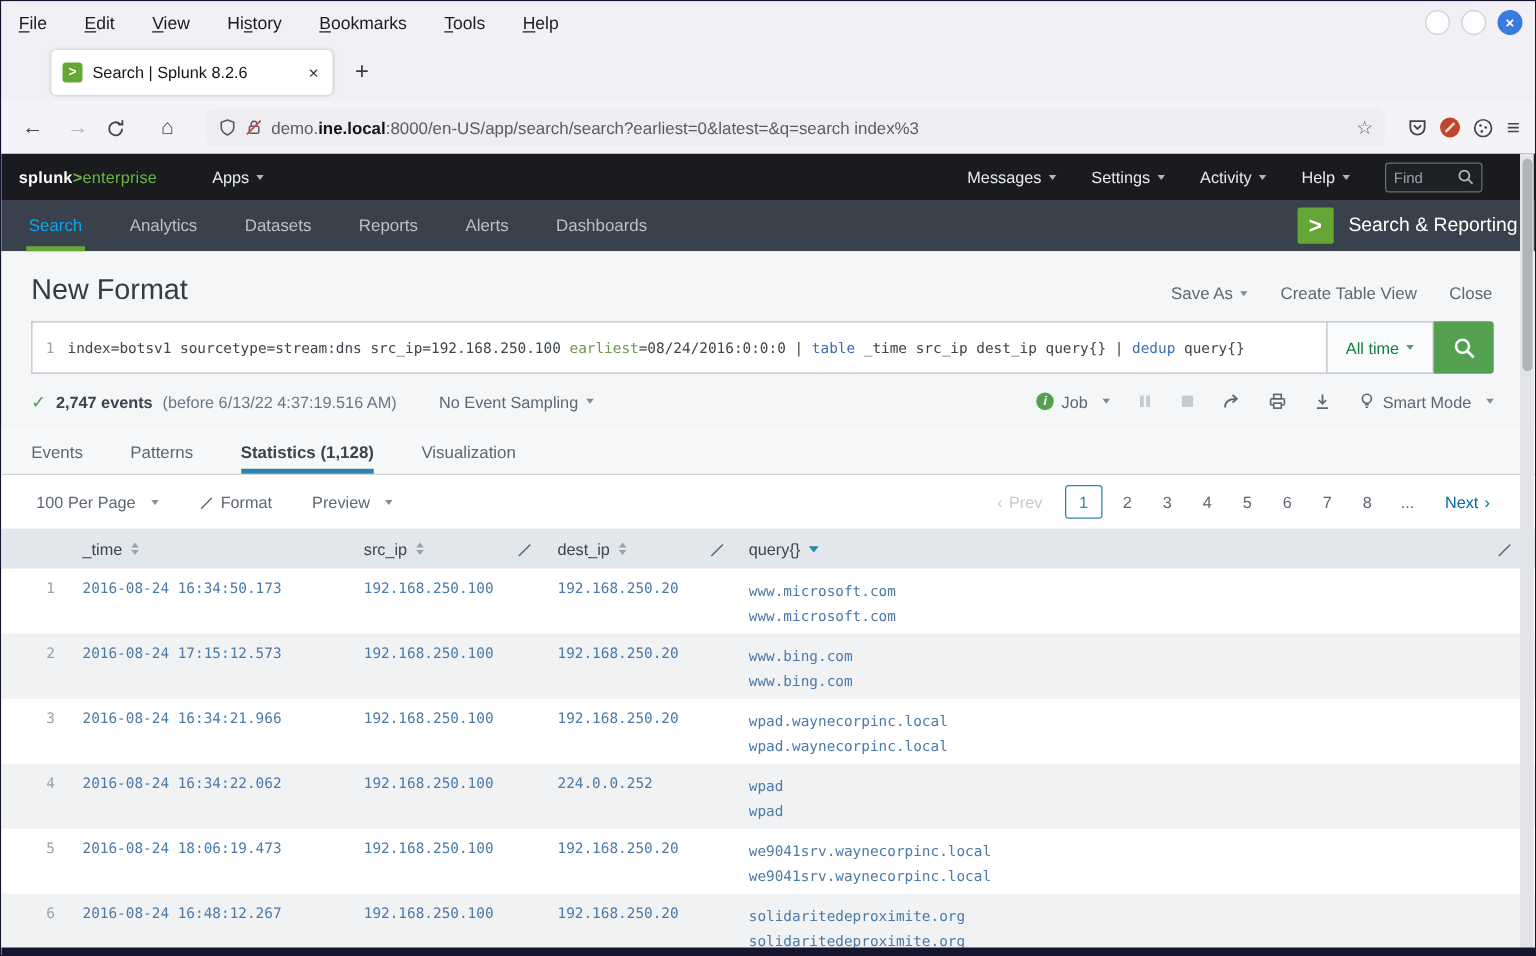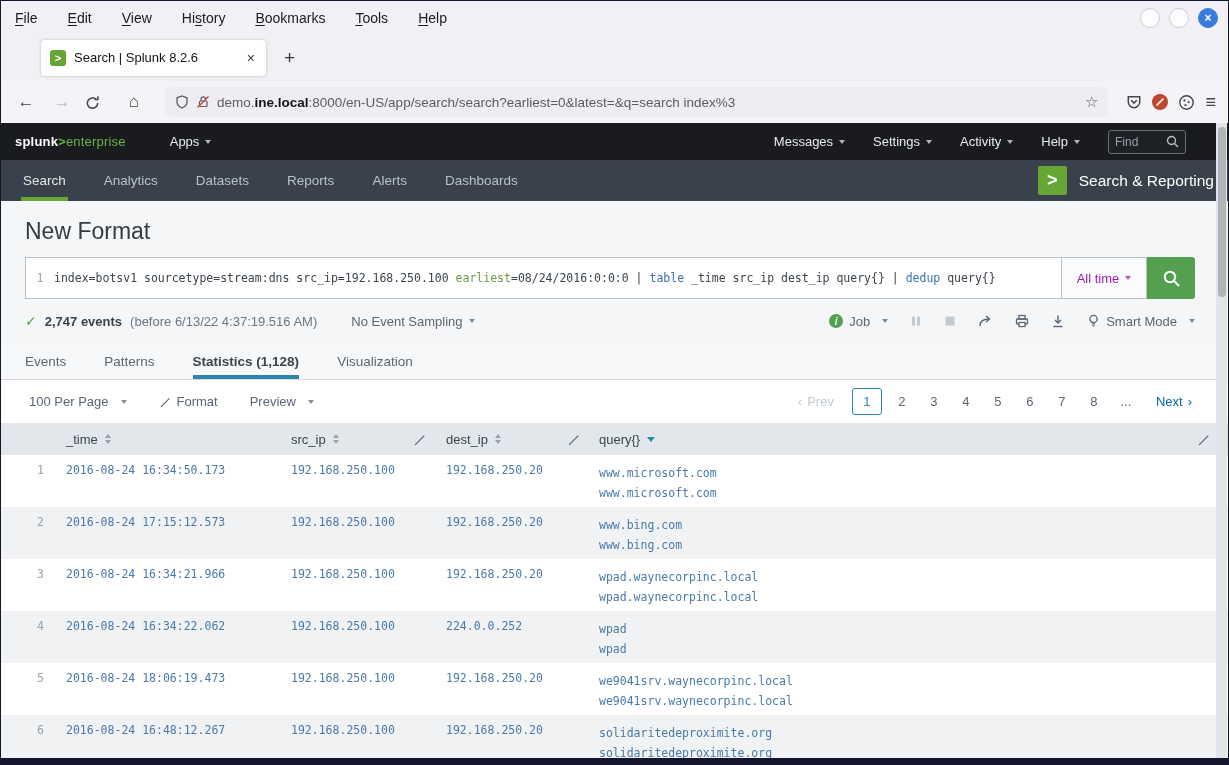--- a/index.html
+++ b/index.html
@@ -44,39 +44,39 @@
   .sb-right { margin-left:auto; display:flex; align-items:center; gap:28px; }
   .sb-right .sb-item { margin-left:0; }
   .caret { display:inline-block; width:0; height:0; border-left:3.5px solid transparent; border-right:3.5px solid transparent; border-top:4px solid currentColor; opacity:.75; margin-left:6px; }
   .findbox { width:78px; height:24px; border:1px solid #696f75; border-radius:3px; background:#1d2024; display:flex; align-items:center; padding:0 6px; margin-right:28px; }
   .findbox input { flex:1; width:40px; background:transparent; border:none; outline:none; color:#c8ccd0; font-size:12px; font-family:"Liberation Sans", sans-serif; }
   .findbox input::placeholder { color:#9aa0a6; }
 
   
   .appbar { height:41px; background:#39424c; display:flex; align-items:flex-end; padding:0 14px 0 20px; }
   .app-item { font-size:13.5px; color:#b7c1ca; padding:0 2px 13px; margin-right:34px; position:relative; }
-  .app-item.active { color:#e5e5e5; }
+  .app-item.active { color:#0ea5e9; }
   .app-item.active::after { content:""; position:absolute; left:0; right:0; bottom:0; height:4px; background:#65a637; }
   .app-right { margin-left:auto; display:flex; align-items:center; gap:12px; padding-bottom:6px; }
   .app-icon { width:29px; height:29px; background:#65a637; color:#fff; font-weight:bold; font-size:18px; display:flex; align-items:center; justify-content:center; border-radius:2px; }
   .app-name { color:#fff; font-size:15.5px; }
 
   
   .content { background:#f4f6f7; height:100%; }
   .title-row { display:flex; align-items:flex-end; justify-content:space-between; padding:17px 34px 12px 24px; }
   .page-title { font-size:23px; font-weight:400; color:#333c44; }
   .title-actions { display:flex; gap:26px; font-size:13.5px; color:#5c6773; padding-bottom:3px; }
   .title-actions span { display:flex; align-items:center; }
 
   .search-row { display:flex; padding:0 33px 0 24px; height:42px; }
   .editor { flex:1; background:#fff; border:1px solid #b9c0c7; border-right:none; display:flex; align-items:center; font-family:"DejaVu Sans Mono", monospace; font-size:11.5px; color:#3c444d; }
   .gutter { width:28px; text-align:center; color:#9aa3ab; flex:none; }
   .spl .mod { color:#6a9a48; }
   .spl .cmd { color:#3c6eb4; }
-  .timerange { width:86px; background:#fafbfc; border:1px solid #b9c0c7; display:flex; align-items:center; justify-content:center; font-size:13px; color:#a21caf; flex:none; }
+  .timerange { width:86px; background:#fafbfc; border:1px solid #b9c0c7; display:flex; align-items:center; justify-content:center; font-size:13px; color:#15803d; flex:none; }
   .search-btn { width:48px; background:#53a051; border-radius:0 3px 3px 0; display:flex; align-items:center; justify-content:center; flex:none; }
 
   .job-row { height:44px; display:flex; align-items:center; padding:0 33px 0 24px; font-size:13px; color:#5c6773; }
   .job-left { display:flex; align-items:center; gap:8px; }
   .check { color:#53a051; font-size:14px; }
   .evt-count { font-weight:bold; color:#3c444d; }
   .evt-detail { color:#6b7785; }
   .sampling { margin-left:26px; display:flex; align-items:center; }
   .job-right { margin-left:auto; display:flex; align-items:center; gap:22px; }
   .info-ic { width:14px; height:14px; border-radius:50%; background:#53a051; color:#fff; font-size:10px; font-weight:bold; display:flex; align-items:center; justify-content:center; font-style:italic; }
@@ -239,20 +239,28 @@
     <div class="app-right">
       <span class="app-icon">&gt;</span>
       <span class="app-name">Search &amp; Reporting</span>
     </div>
   </div>
 
   <div class="content">
 
     <div class="title-row">
       <span class="page-title">New Format</span>
+      <div class="title-actions">
+        <span>
+            <span>Save As</span>
+            <span class="caret"></span>
+          </span>
+        <span>Create Table View</span>
+        <span>Close</span>
+      </div>
     </div>
 
     <div class="search-row">
       <div class="editor">
         <span class="gutter">1</span>
         <span class="spl"><span>index=botsv1 sourcetype=stream:dns src_ip=192.168.250.100 </span><span class="mod">earliest</span><span>=08/24/2016:0:0:0 | </span><span class="cmd">table</span><span> _time src_ip dest_ip query{} | </span><span class="cmd">dedup</span><span> query{}</span></span>
       </div>
       <div class="timerange">
         <span>All time</span>
           <span class="caret"></span>

